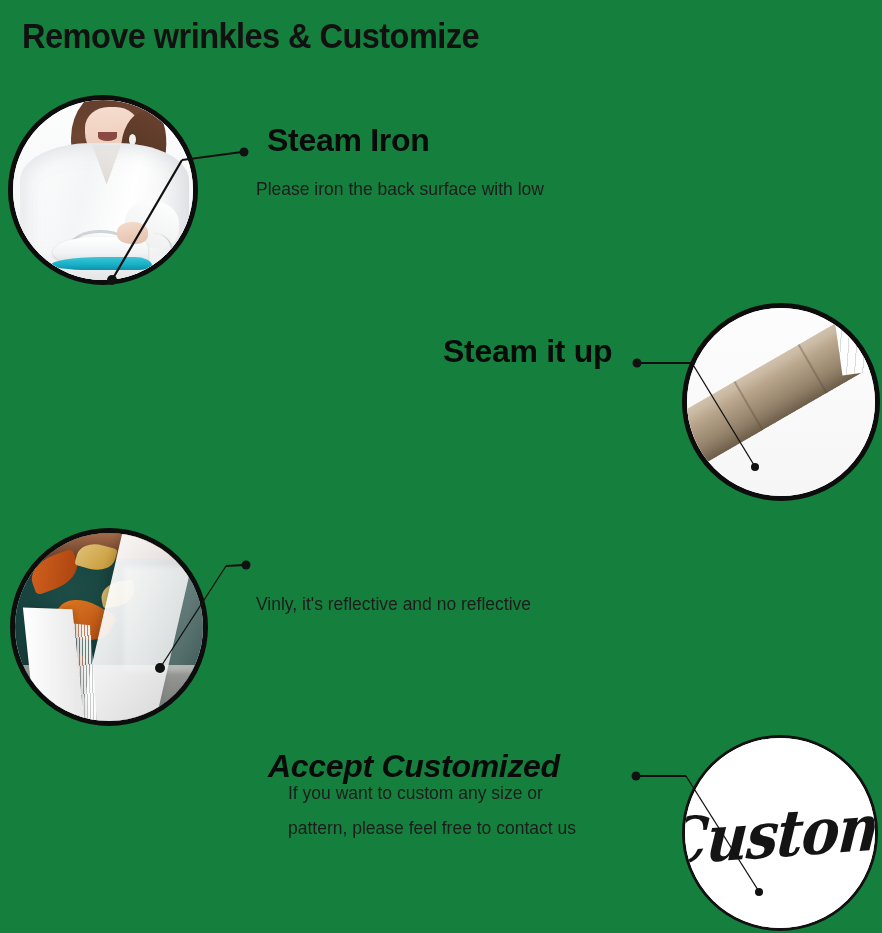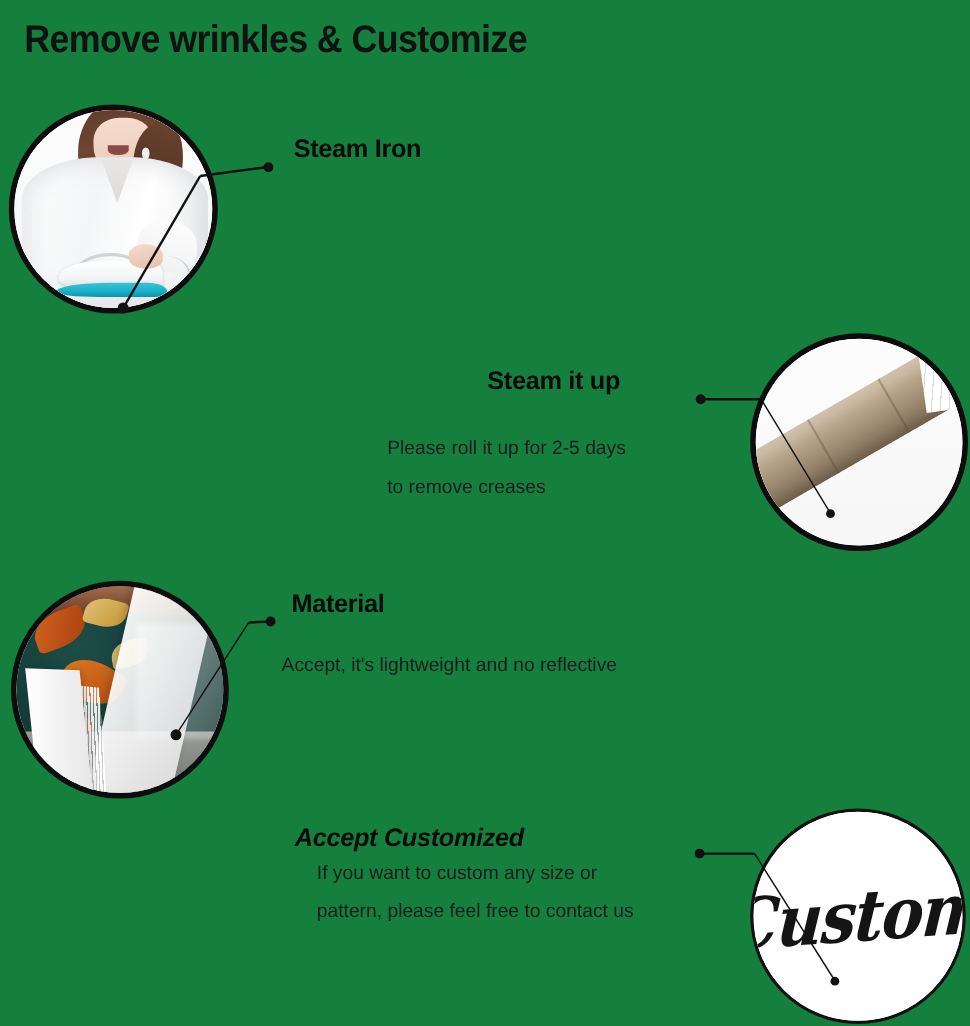--- a/index.html
+++ b/index.html
@@ -31,21 +31,21 @@
     transform: scaleX(0.93);
     transform-origin: left center;
     white-space: nowrap;
   }
 
   
   .feature-heading {
     position: absolute;
     font-family: "Liberation Sans", sans-serif;
     font-weight: bold;
-    font-size: 23px;
+    font-size: 32px;
     color: #0a0a0a;
     letter-spacing: -0.3px;
     white-space: nowrap;
   }
   .feature-body {
     position: absolute;
     font-family: "Liberation Sans", sans-serif;
     font-size: 17.5px;
     font-weight: 400;
     color: #1c1c1c;
@@ -287,20 +287,21 @@
   <svg class="leader" style="left:90px; top:140px; width:170px; height:150px;" viewBox="0 0 170 150">
     <line class="lead-thick" x1="22" y1="140" x2="92" y2="20"></line>
     <line class="lead-thick" x1="92" y1="20" x2="152" y2="12"></line>
     <circle cx="22" cy="140" r="5"></circle>
     <circle cx="154" cy="12" r="4.5"></circle>
   </svg>
 
   <div class="feature-heading" style="left:267px; top:122px;">Steam Iron</div>
 
   <div class="feature-body" style="left:256px; top:172px;">
+    <div>Please iron the back surface with low</div>
   </div>
 
   <div class="circle-frame thick" style="left:682px; top:303px; width:188px; height:188px;">
     <div class="photo ph-tube">
       <div class="tube">
         <div class="seam1"></div>
         <div class="seam2"></div>
         <div class="tube-end"></div>
       </div>
       <div class="fan"></div>
@@ -309,24 +310,20 @@
 
   <svg class="leader" style="left:630px; top:355px; width:130px; height:130px;" viewBox="0 0 130 130">
     <line class="lead-thick" x1="8" y1="8" x2="62" y2="8"></line>
     <line class="lead-thin" x1="62" y1="8" x2="124" y2="110"></line>
     <circle cx="7" cy="8" r="4.5"></circle>
     <circle cx="125" cy="112" r="4"></circle>
   </svg>
 
   <div class="feature-heading" style="left:443px; top:333px;">Steam it up</div>
 
-  <div class="feature-body" style="left:352px; top:390px;">
-    <div>Please roll it up for 2-5 days</div>
-    <div>to remove creases</div>
-  </div>
 
   <div class="circle-frame thick" style="left:10px; top:528px; width:188px; height:188px;">
     <div class="photo ph-vinyl">
       <div class="topglow"></div>
       <div class="leafA"></div>
       <div class="leafB"></div>
       <div class="leafC"></div>
       <div class="leafD"></div>
       <div class="leafE"></div>
       <div class="floor"></div>
@@ -337,24 +334,23 @@
     </div>
   </div>
 
   <svg class="leader" style="left:118px; top:548px; width:145px; height:140px;" viewBox="0 0 145 140">
     <line class="lead-thin" x1="42" y1="120" x2="108" y2="18"></line>
     <line class="lead-thick" x1="108" y1="18" x2="126" y2="17"></line>
     <circle cx="42" cy="120" r="5"></circle>
     <circle cx="128" cy="17" r="4.5"></circle>
   </svg>
 
-  <div class="feature-heading" style="left:265px; top:535px;">Material</div>
 
   <div class="feature-body" style="left:256px; top:587px;">
-    <div>Accept, it's lightweight and no reflective</div>
+    <div>Vinly, it's reflective and no reflective</div>
   </div>
 
   <div class="circle-frame thin" style="left:682px; top:735px; width:190px; height:190px;">
     <div class="photo ph-custom">
       <span class="custom-script">Custom</span>
     </div>
   </div>
 
   <svg class="leader" style="left:628px; top:768px; width:140px; height:140px;" viewBox="0 0 140 140">
     <line class="lead-thick" x1="9" y1="8" x2="58" y2="8"></line>

